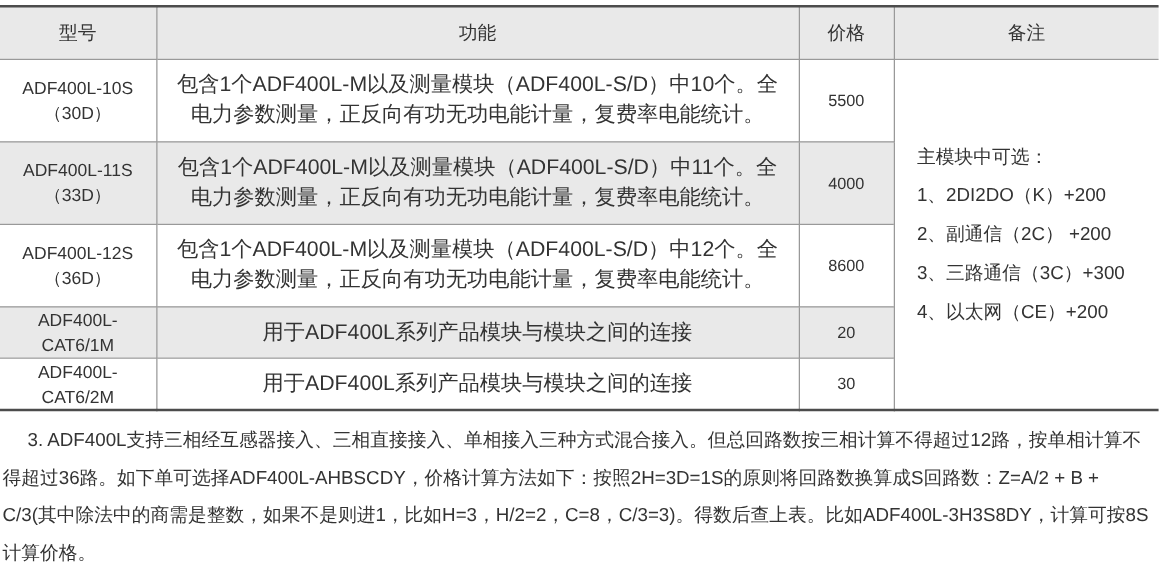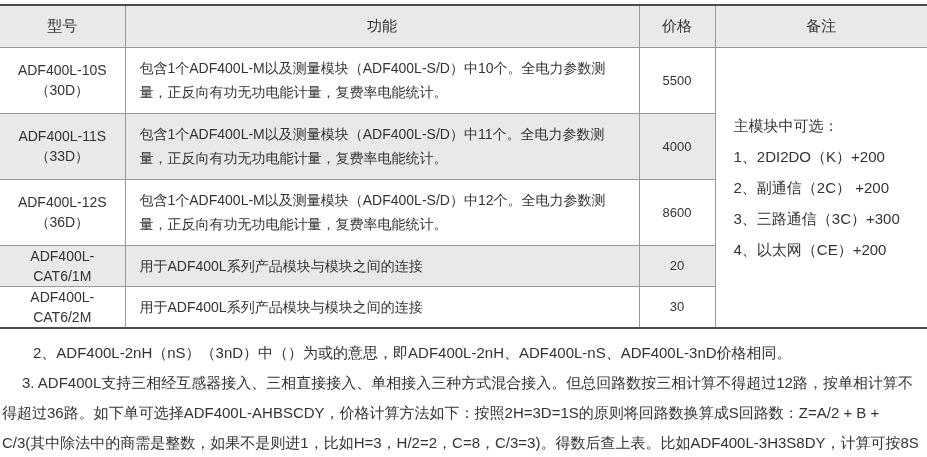--- a/index.html
+++ b/index.html
@@ -43,24 +43,24 @@
   tr.row-tall  { height: 66px; }
   tr.row-short { height: 27px; }
 
   td.model {
     text-align: center;
     font-size: 14px;
     line-height: 20px;
     padding: 0 2px;
   }
   td.func {
-    text-align: left;
+    text-align: center;
     padding: 8px 14px;
     line-height: 24px;
-    font-size: 14px;
+    font-size: 17px;
   }
   td.price {
     text-align: center;
     font-size: 13px;
   }
   td.remark {
     background: #ffffff;
     padding-left: 18px;
     font-size: 15px;
   }
@@ -138,17 +138,16 @@
         <td class="model">
           <div>ADF400L-CAT6/2M</div>
         </td>
         <td class="func">用于ADF400L系列产品模块与模块之间的连接</td>
         <td class="price">30</td>
       </tr>
     </tbody>
   </table>
 
   <div class="notes">
-    <p class="note-p2">2、ADF400L-2nH（nS）（3nD）中（）为或的意思，即ADF400L-2nH、ADF400L-nS、ADF400L-3nD价格相同。</p>
     <p class="note-p3">3. ADF400L支持三相经互感器接入、三相直接接入、单相接入三种方式混合接入。但总回路数按三相计算不得超过12路，按单相计算不得超过36路。如下单可选择ADF400L-AHBSCDY，价格计算方法如下：按照2H=3D=1S的原则将回路数换算成S回路数：Z=A/2 + B + C/3(其中除法中的商需是整数，如果不是则进1，比如H=3，H/2=2，C=8，C/3=3)。得数后查上表。比如ADF400L-3H3S8DY，计算可按8S计算价格。</p>
   </div>
 
 </div>
 
 </body></html>

